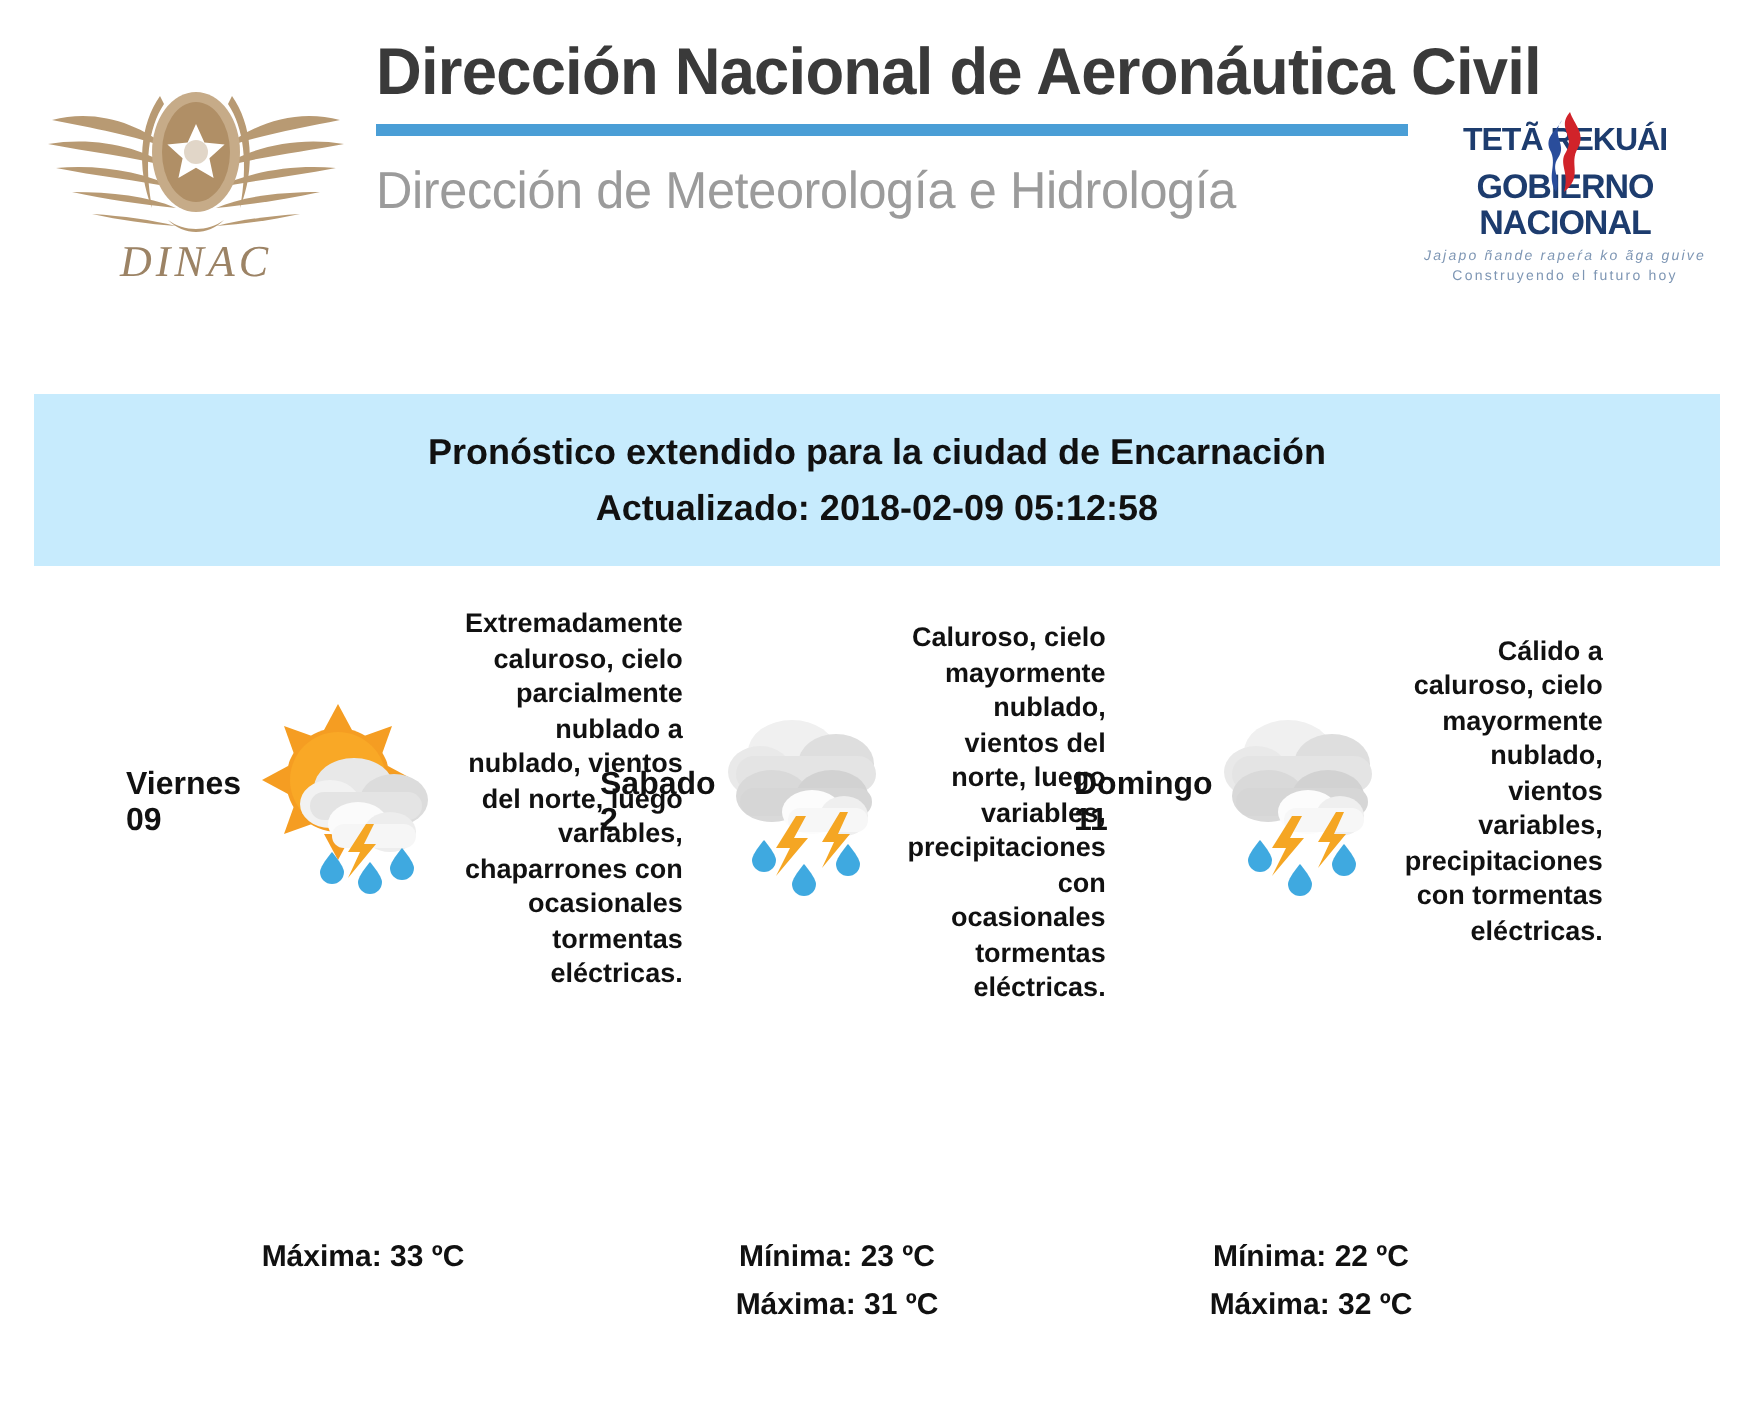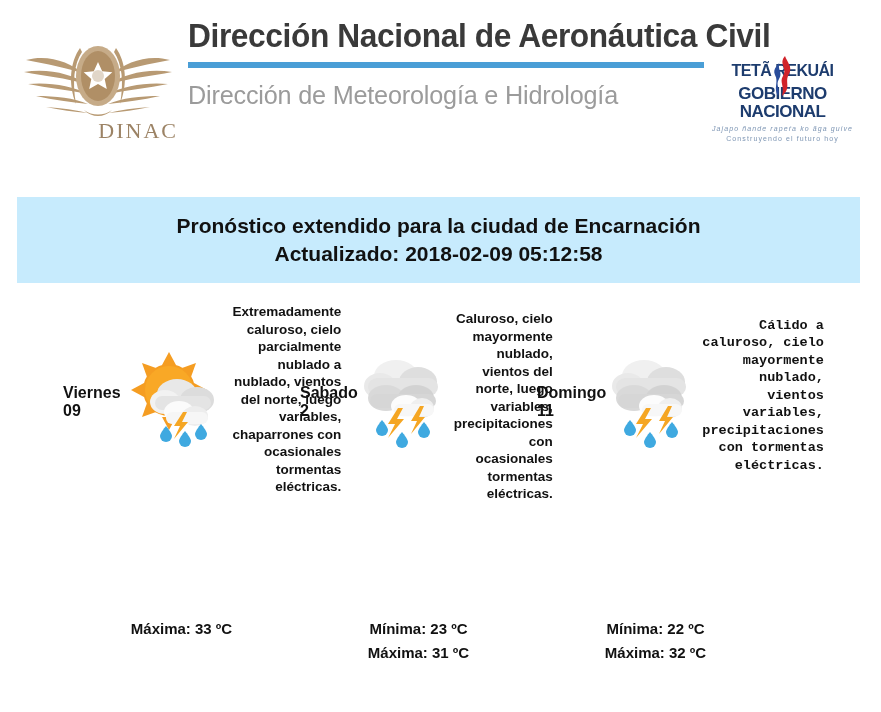--- a/index.html
+++ b/index.html
@@ -28,25 +28,26 @@
     top: 18px;
     width: 160px;
     height: 132px;
   }
   .dinac-logo svg { display: block; }
   .dinac-word {
     position: absolute;
     left: 0;
     top: 100px;
     width: 160px;
-    text-align: right;
+    text-align: center;
     font-family: "Liberation Serif", serif;
     font-size: 22px;
     letter-spacing: 2px;
     color: #9c8365;
+    font-style: italic;
   }
 
   .header-titles {
     position: absolute;
     left: 188px;
     top: 16px;
     width: 520px;
   }
   .main-title {
     font-family: "Liberation Sans", sans-serif;
@@ -122,21 +123,21 @@
     top: 197px;
     width: 843px;
     height: 86px;
     background: #c7ebfd;
     display: flex;
     flex-direction: column;
     align-items: center;
     justify-content: center;
   }
   .banner-line {
-    font-size: 21px;
+    font-size: 18px;
     font-weight: bold;
     color: #111111;
     line-height: 28px;
     text-align: center;
     white-space: nowrap;
   }
 
   
   .forecast {
     position: absolute;
@@ -175,21 +176,21 @@
   .desc {
     font-size: 13.5px;
     font-weight: bold;
     color: #111;
     line-height: 17.5px;
     text-align: right;
     width: 150px;
   }
   .desc-1 { margin-top: 8px; }
   .desc-2 { margin-top: 22px; width: 140px; }
-  .desc-3 { width: 140px; font-family: Liberation Mono, monospace; }
+  .desc-3 { width: 140px; }
 
   .temps {
     position: absolute;
     left: 17px;
     top: 617px;
     width: 843px;
     display: flex;
   }
   .temp-col {
     width: 237px;

